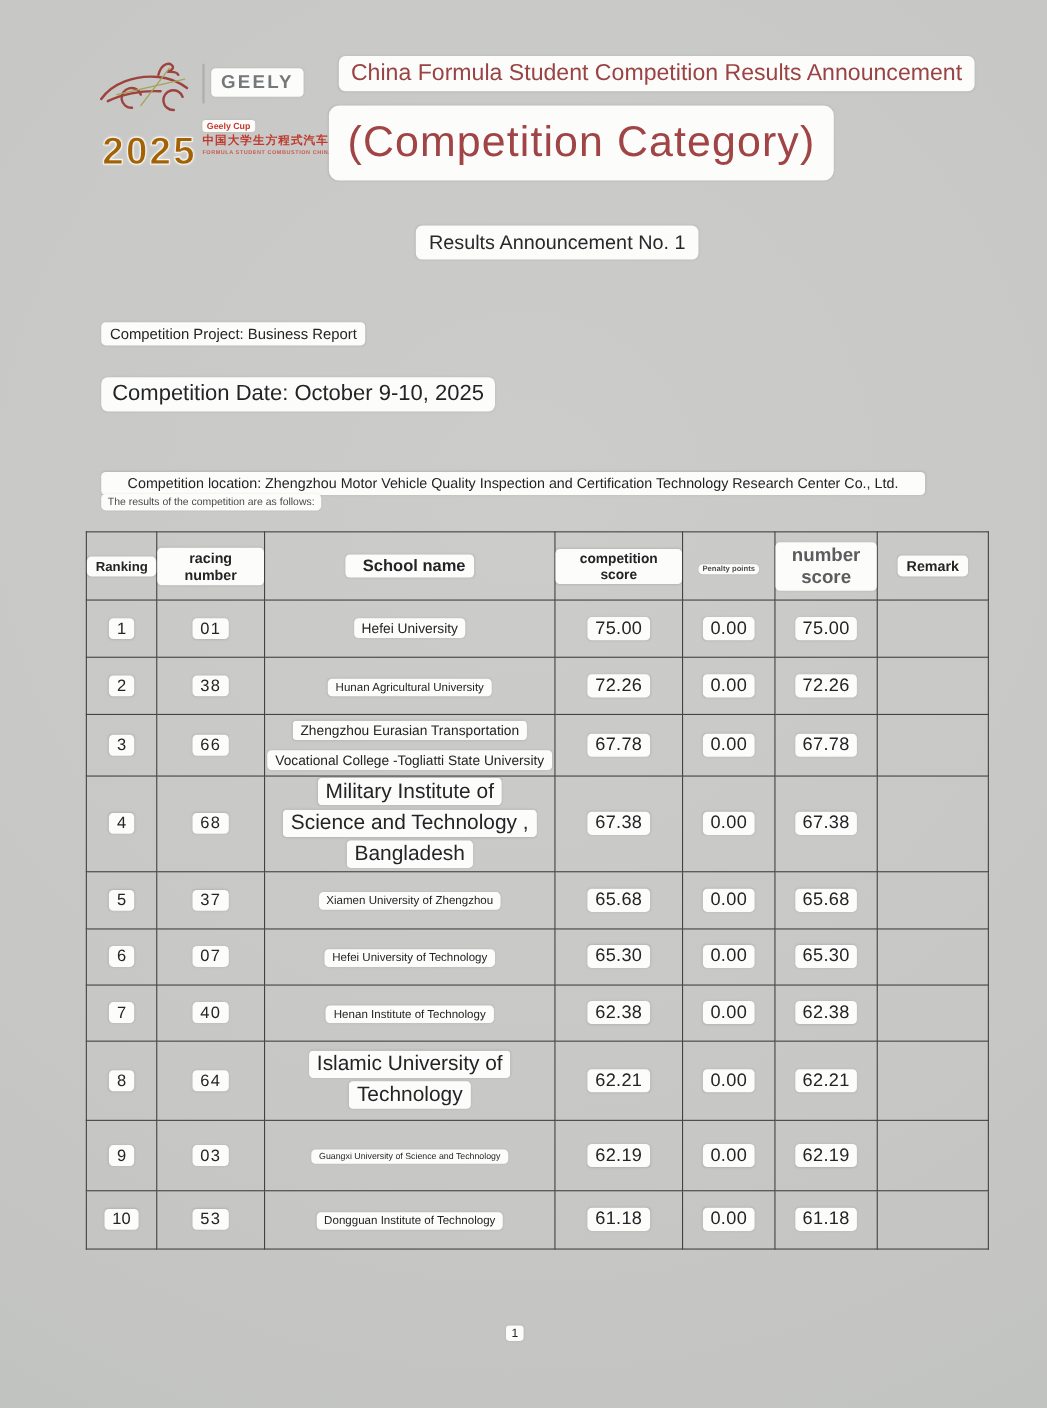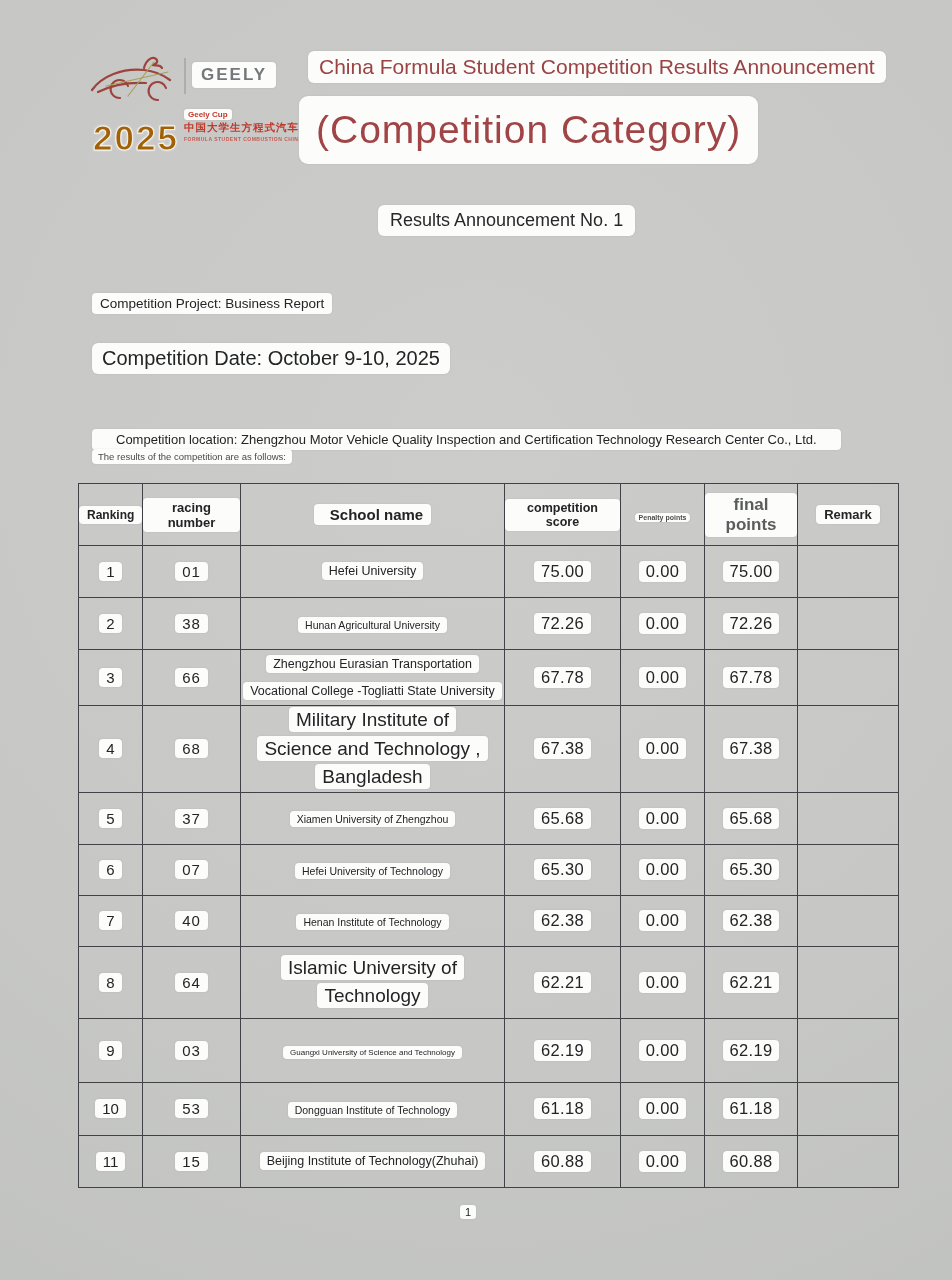--- a/index.html
+++ b/index.html
@@ -104,21 +104,21 @@
       <col style="width:93px">
       <col style="width:101px">
   </colgroup>
   <thead>
       <tr>
         <th><span class="pill hd0">Ranking</span></th>
         <th><span class="pill hd1">racing number</span></th>
         <th><span class="pill hd2">School name</span></th>
         <th><span class="pill hd3">competition score</span></th>
         <th><span class="pill hd4">Penalty points</span></th>
-        <th><span class="pill hd5">final points</span></th>
+        <th><span class="pill hd5">number score</span></th>
         <th><span class="pill hd6">Remark</span></th>
       </tr>
     </thead>
   <tbody>
       <tr style="height: 52px;">
         <td><span class="pill cell-rank">1</span></td>
         <td><span class="pill cell-num">01</span></td>
         <td><span class="cell-school s-md">Hefei University</span></td>
         <td><span class="pill cell-score">75.00</span></td>
         <td><span class="pill cell-score">0.00</span></td>
@@ -203,25 +203,16 @@
       </tr>
       <tr style="height: 53px; margin-top: 28px;">
         <td><span class="pill cell-rank">10</span></td>
         <td><span class="pill cell-num">53</span></td>
         <td><span class="cell-school s-sm">Dongguan Institute of Technology</span></td>
         <td><span class="pill cell-score">61.18</span></td>
         <td><span class="pill cell-score">0.00</span></td>
         <td><span class="pill cell-score">61.18</span></td>
         <td></td>
       </tr>
-      <tr style="height: 52px;">
-        <td><span class="pill cell-rank">11</span></td>
-        <td><span class="pill cell-num">15</span></td>
-        <td><span class="cell-school s-md">Beijing Institute of Technology(Zhuhai)</span></td>
-        <td><span class="pill cell-score">60.88</span></td>
-        <td><span class="pill cell-score">0.00</span></td>
-        <td><span class="pill cell-score">60.88</span></td>
-        <td></td>
-      </tr>
     </tbody>
 </table>
 
 <div class="abs pill pageno">1</div>
 
 </body></html>

